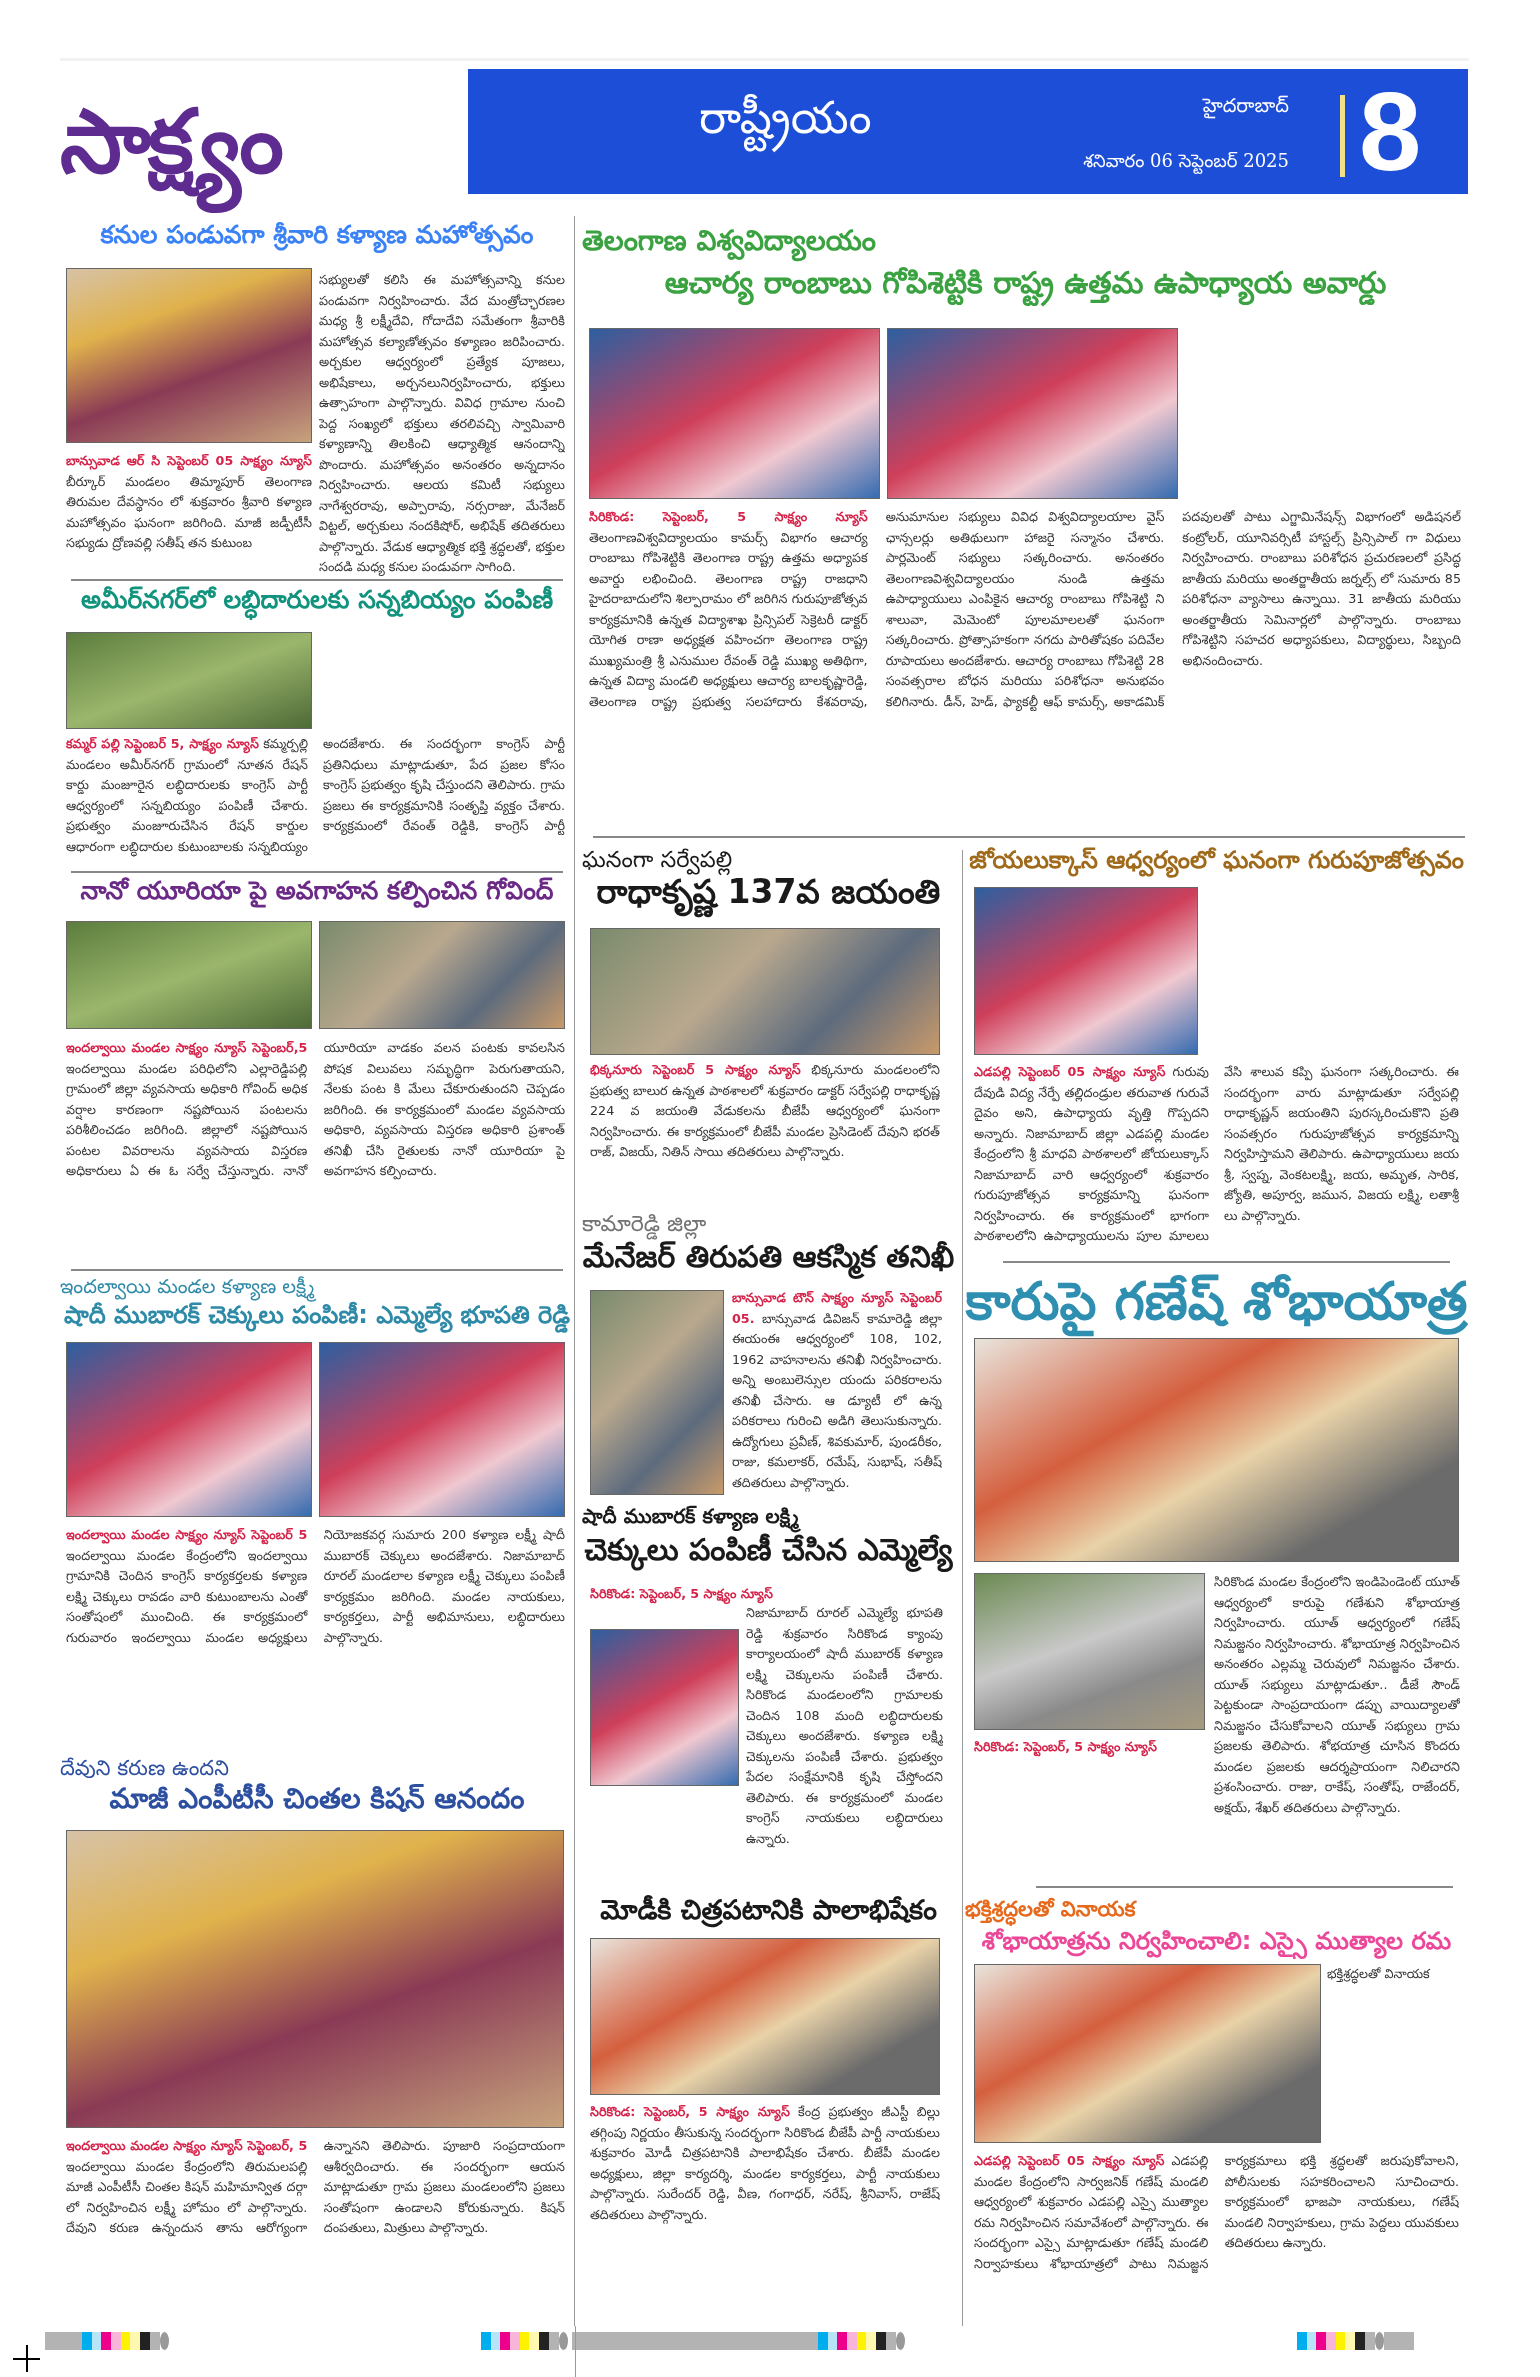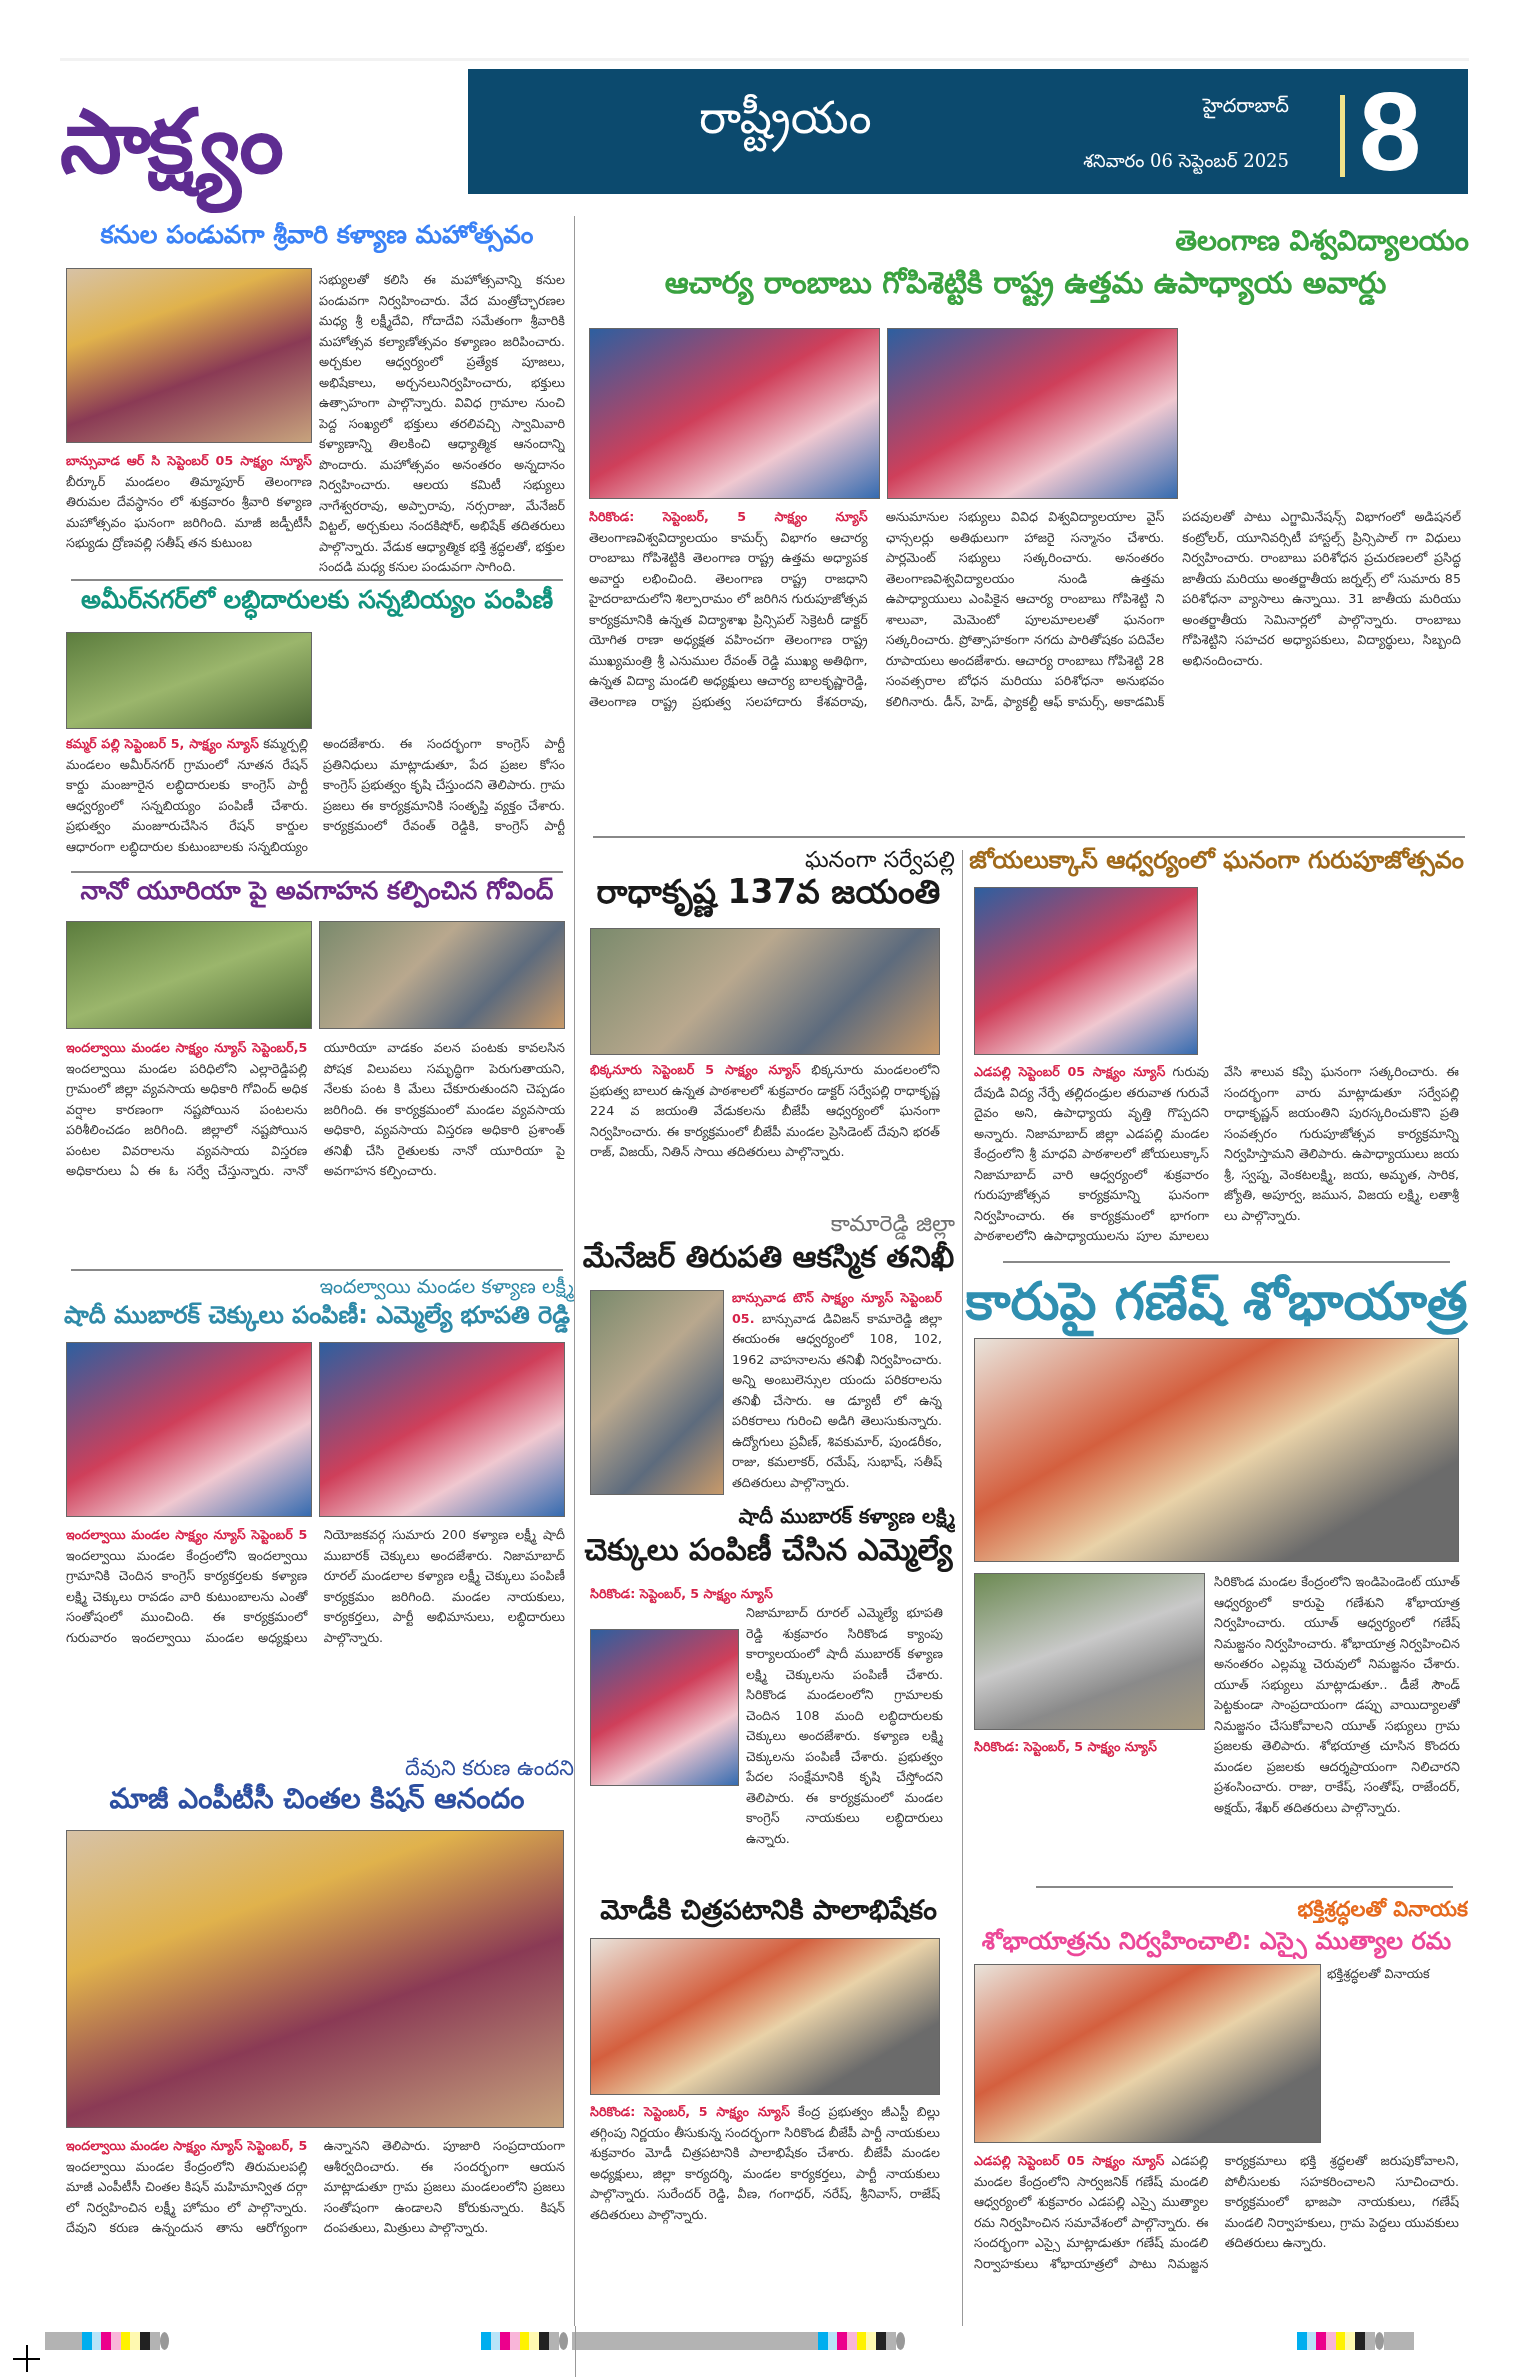--- a/index.html
+++ b/index.html
@@ -1,30 +1,30 @@
 <!DOCTYPE html>
 <html style="font-size:12px"><head>
 <meta charset="utf-8">
 <style>
 *{box-sizing:border-box;margin:0;padding:0}
 html,body{width:1541px;height:2377px;background:#fff;overflow:hidden}
 body{position:relative;font-family:"DejaVu Sans",sans-serif;color:#222}
 .abs{position:absolute}
 .topline{left:60px;top:58px;width:1409px;height:3px;background:#f2f2f2}
 .logo{left:60px;top:82px;width:373px;height:119px;color:#5e2c91;font-weight:bold;font-size:88px;line-height:119px;letter-spacing:-3px;font-family:"DejaVu Sans",sans-serif}
-.band{left:468px;top:69px;width:1000px;height:125px;background:#0c4a6e}
+.band{left:468px;top:69px;width:1000px;height:125px;background:#1d4ed8}
 .band-title{position:absolute;left:231px;top:22.4px;font-size:45px;color:#fff;font-family:"DejaVu Serif",serif}
 .band-city{position:absolute;right:179px;top:26px;font-size:19.4px;color:#fff;font-family:Liberation Mono, monospace}
 .band-date{position:absolute;right:179px;top:81px;font-size:18px;color:#fff;font-family:"DejaVu Serif",serif}
 .band-bar{position:absolute;left:872px;top:26px;width:4.5px;height:82px;background:#f1e28a}
 .band-page{position:absolute;left:891px;top:0;font-size:112px;line-height:125px;color:#fff;font-weight:bold;font-family:"Liberation Sans",sans-serif}
 .vline{background:#999;width:0.7px}
 .hline{background:#888;height:1.5px}
 .head{text-align:center;font-weight:bold;white-space:nowrap;overflow:hidden}
-.sub{text-align:right;white-space:nowrap;overflow:hidden}
+.sub{text-align:left;white-space:nowrap;overflow:hidden}
 .photo{background:linear-gradient(135deg,#7a8a6c,#b9a88e 40%,#5d6b7d 70%,#c89a6a);border:0.7px solid #666}
 .photo.green{background:linear-gradient(160deg,#5c7d3e,#9bb66c 50%,#4e6a37)}
 .photo.stage{background:linear-gradient(150deg,#2d5fa0,#cf3f5a 45%,#f0c8d0 70%,#356bb0)}
 .photo.crowd{background:linear-gradient(150deg,#e9e4dc,#d45f3e 35%,#e9d2a8 55%,#6b6b6b 80%)}
 .photo.car{background:linear-gradient(160deg,#6c8a52,#c9c9c9 45%,#8a8a8a 70%,#a79b7f)}
 .photo.temple{background:linear-gradient(160deg,#d7c2a6,#e0b24c 30%,#8a3a55 60%,#c7a37d)}
 .body{font-size:12.7px;line-height:20.5px;text-align:justify;color:#333;overflow:hidden;font-family:"DejaVu Sans",sans-serif}
 .dl{color:#d6234a;font-weight:bold}
 .body.cols2{column-count:2;column-gap:16.4px}
 .regbar{top:2332px;height:18px;display:flex;gap:0}

